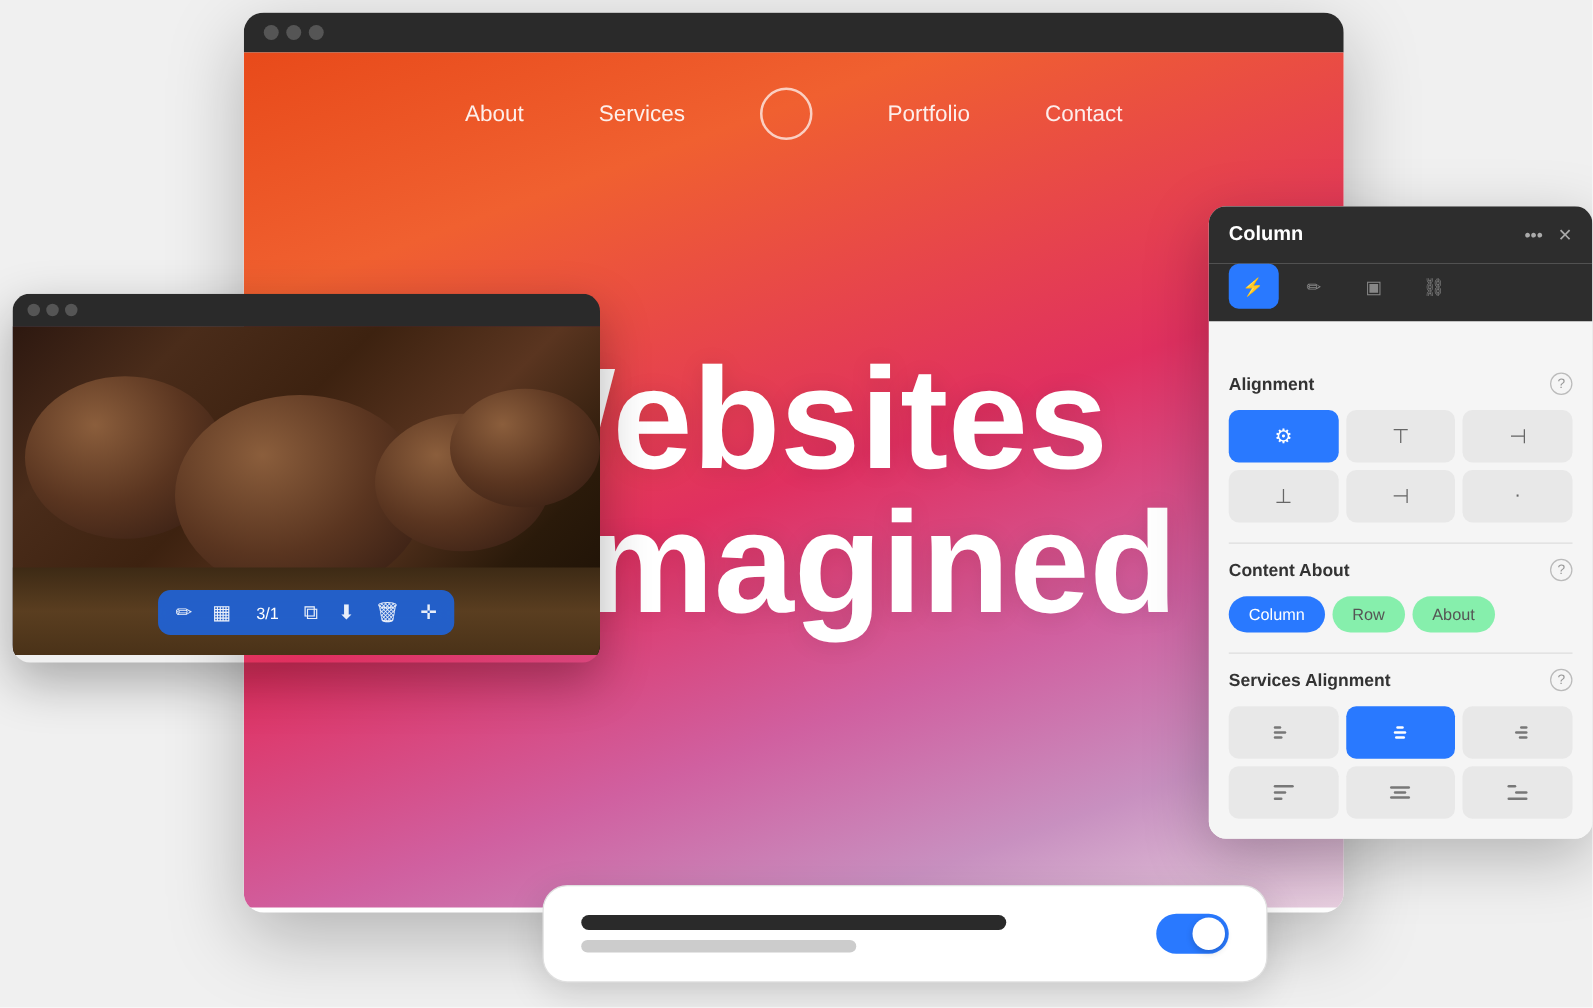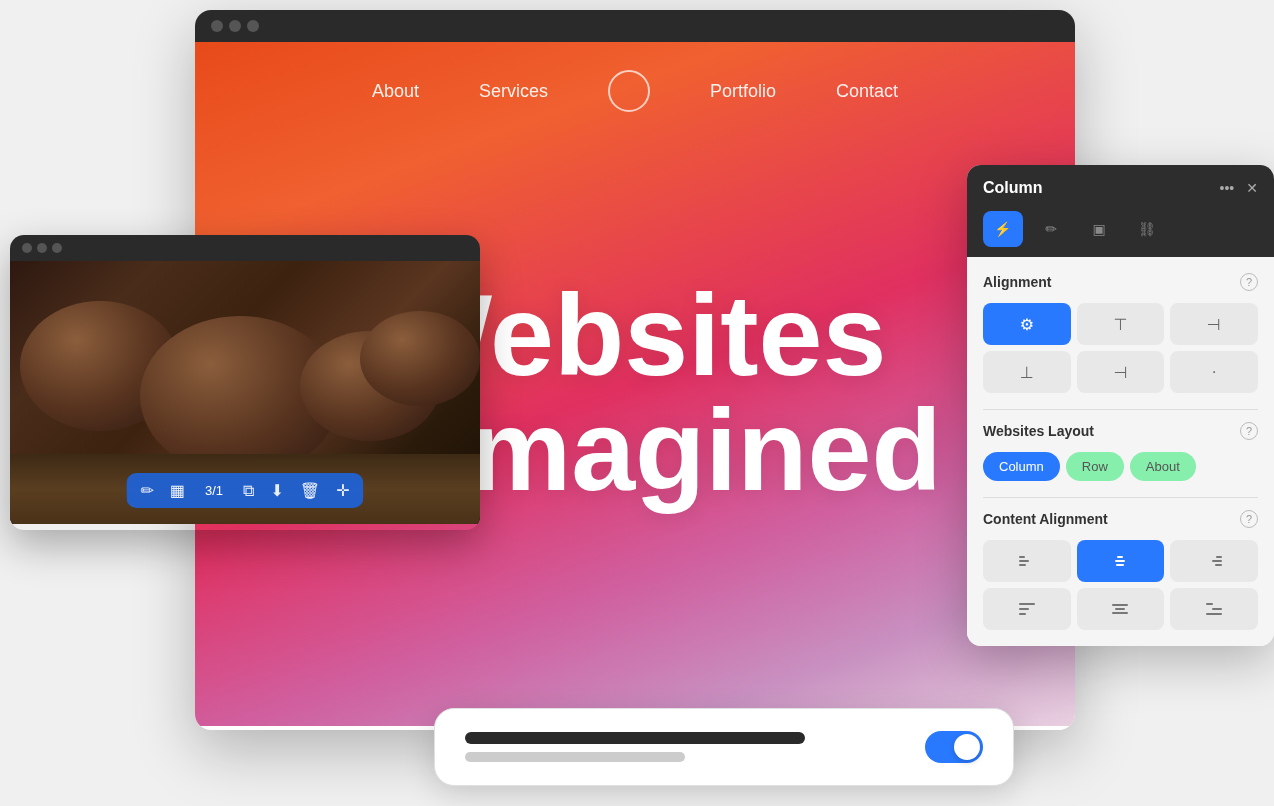--- a/index.html
+++ b/index.html
@@ -203,20 +203,21 @@
       align-items: center;
       justify-content: center;
       cursor: pointer;
       font-size: 14px;
     }
     .panel-tab.active { background: #2979ff; color: white; }
     .panel-tab.inactive { background: transparent; color: #888; }
     .panel-body {
       padding: 16px;
       background: #f5f5f5;
+      margin-top: 25px;
     }
     .section-header {
       display: flex;
       justify-content: space-between;
       align-items: center;
       margin-bottom: 12px;
     }
     .section-title {
       font-size: 14px;
       font-weight: 600;
@@ -439,33 +440,33 @@
         <span>⊣</span>
       </button>
       <button class="align-btn">
         <span>·</span>
       </button>
     </div>
 
     <div class="divider-line"></div>
 
     <div class="section-header">
-      <span class="section-title">Websites Layout</span>
+      <span class="section-title">Content About</span>
       <div class="section-help">?</div>
     </div>
     <div class="content-layout-row">
       <button class="layout-btn active">Column</button>
       <button class="layout-btn">Row</button>
       <button class="layout-btn">About</button>
     </div>
 
     <div class="divider-line"></div>
 
     <div class="section-header">
-      <span class="section-title">Content Alignment</span>
+      <span class="section-title">Services Alignment</span>
       <div class="section-help">?</div>
     </div>
     <div class="align-grid2">
       <button class="align2-btn">
         <svg width="20" height="16" viewBox="0 0 20 16">
             <rect x="2" y="3" width="6" height="2" rx="1" fill="#777"></rect>
             <rect x="2" y="7" width="10" height="2" rx="1" fill="#777"></rect>
             <rect x="2" y="11" width="7" height="2" rx="1" fill="#777"></rect>
           </svg>
       </button>

